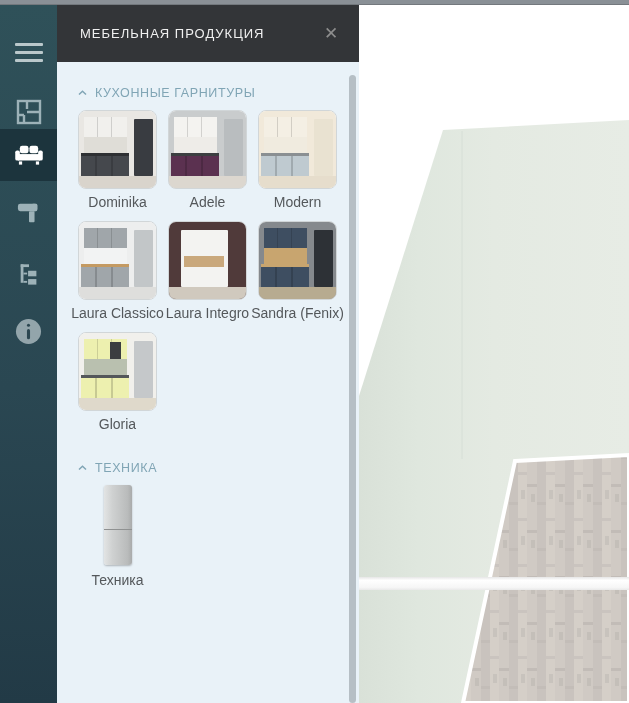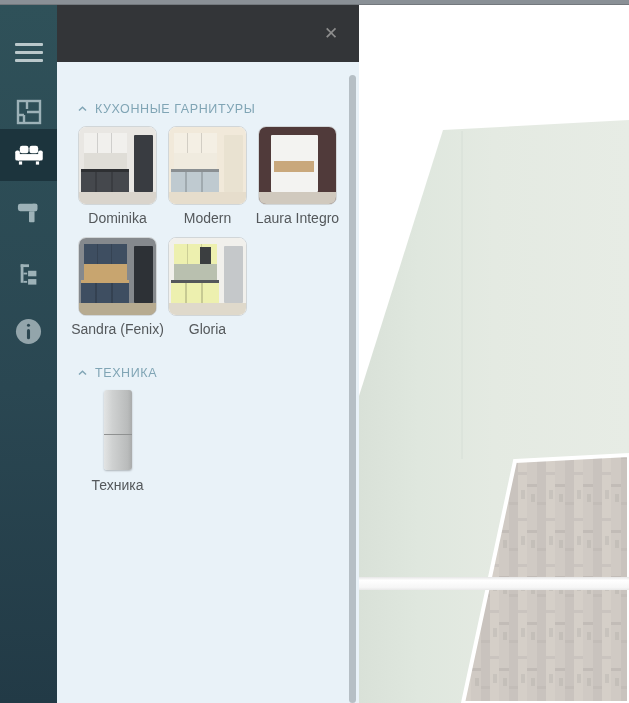--- a/index.html
+++ b/index.html
@@ -16,21 +16,21 @@
   .sb-item.active{background:#1c343d;color:#ffffff;}
   .sb-item svg{display:block;}
   .hamburger{display:flex;flex-direction:column;gap:5px;}
   .hamburger b{display:block;width:28px;height:3px;background:#bac8cb;border-radius:1px;}
   
   .panel{position:absolute;left:57px;top:4px;width:302px;bottom:0;background:#e9f2f8;z-index:20;}
   .panel-header{position:absolute;left:0;top:0;width:100%;height:58px;background:#333538;display:flex;align-items:center;}
   .panel-title{margin-left:23px;font-size:13px;letter-spacing:1px;color:#f0f0f0;}
   .panel-close{position:absolute;right:18px;top:19px;width:20px;height:20px;display:flex;align-items:center;justify-content:center;
     color:#8d8d8d;font-size:17px;cursor:pointer;line-height:1;}
-  .panel-body{position:absolute;left:0;top:58px;right:0;bottom:0;overflow:hidden;padding:16px 0 0 21px;box-sizing:border-box;}
+  .panel-body{position:absolute;left:0;top:58px;right:0;bottom:0;overflow:hidden;padding:0 0 0 21px;box-sizing:border-box;}
   .section-header{display:flex;align-items:center;gap:8px;cursor:pointer;margin:0 0 10px -12px;padding-left:12px;}
   .section-header:first-child{margin-top:24px;}
   .sec-caret{width:9px;height:6px;flex:0 0 aupx;display:block;}
   .sec-caret svg{display:block;}
   .section-title{font-size:12.5px;letter-spacing:.6px;color:#80a5b5;}
   .grid{display:grid;grid-template-columns:repeat(3,79px);column-gap:11px;row-gap:10px;margin-bottom:28px;}
   .cell{width:79px;display:flex;flex-direction:column;align-items:center;}
   .thumb{position:relative;width:77px;height:77px;border:1px solid #d1d6d8;border-radius:8px;background:#fff;overflow:hidden;cursor:pointer;flex:0 0 auto;}
   .thumb>div{position:absolute;}
   .cell-label{margin-top:5px;font-size:14px;color:#54585b;white-space:nowrap;line-height:17px;}
@@ -122,20 +122,21 @@
           <circle cx="14" cy="14" r="13" fill="#93a5ab"></circle>
           <rect x="12.4" y="6" width="3.2" height="3.2" rx="1.6" fill="#2b4650"></rect>
           <rect x="12.4" y="11.5" width="3.2" height="10.5" rx="1.6" fill="#2b4650"></rect>
         </svg>
       </span>
     </div>
   </nav>
 
 <section class="panel">
   <div class="panel-header">
+    <span class="panel-title">МЕБЕЛЬНАЯ ПРОДУКЦИЯ</span>
     <span class="panel-close">✕</span>
   </div>
   <div class="panel-body" id="panel-body">
       <div class="section-header">
         <div class="sec-caret">
           <svg width="9" height="6" viewBox="0 0 9 6" fill="none">
             <path d="M1 4.5 L4.5 1.2 L8 4.5" stroke="#80a5b5" stroke-width="1.5"></path>
           </svg>
         </div>
         <span class="section-title">КУХОННЫЕ ГАРНИТУРЫ</span>
@@ -148,29 +149,53 @@
             <div class="sc-splash" style="background: rgb(223, 221, 215);"></div>
             <div class="sc-upper" style="background-color: rgb(241, 240, 237);"></div>
             <div class="sc-counter" style="background: rgb(46, 48, 51);"></div>
             <div class="sc-base" style="background-color: rgb(69, 72, 77);"></div>
             <div class="sc-tall" style="background: rgb(57, 60, 65);"></div>
           </div>
           <div class="cell-label">Dominika</div>
         </div>
         <div class="cell">
           <div class="thumb">
+            <div class="sc-wall" style="background: rgb(201, 204, 205);"></div>
+            <div class="sc-floor" style="background: rgb(220, 215, 207);"></div>
+            <div class="sc-splash" style="background: rgb(238, 236, 232);"></div>
+            <div class="sc-upper" style="background-color: rgb(244, 243, 240);"></div>
+            <div class="sc-counter" style="background: rgb(60, 63, 65);"></div>
+            <div class="sc-base" style="background-color: rgb(91, 49, 80);"></div>
+            <div class="sc-tall" style="background: rgb(185, 189, 191);"></div>
+          </div>
+          <div class="cell-label">Adele</div>
+        </div>
+        <div class="cell">
+          <div class="thumb">
             <div class="sc-wall" style="background: rgb(241, 233, 218);"></div>
             <div class="sc-floor" style="background: rgb(230, 221, 204);"></div>
             <div class="sc-splash" style="background: rgb(240, 235, 223);"></div>
             <div class="sc-upper" style="background-color: rgb(244, 239, 228);"></div>
             <div class="sc-counter" style="background: rgb(138, 143, 146);"></div>
             <div class="sc-base" style="background-color: rgb(191, 202, 208);"></div>
             <div class="sc-tall" style="background: rgb(233, 226, 209);"></div>
           </div>
           <div class="cell-label">Modern</div>
+        </div>
+        <div class="cell">
+          <div class="thumb">
+            <div class="sc-wall" style="background: rgb(237, 238, 238);"></div>
+            <div class="sc-floor" style="background: rgb(222, 222, 220);"></div>
+            <div class="sc-splash" style="background: rgb(242, 243, 243);"></div>
+            <div class="sc-upper" style="background-color: rgb(160, 166, 170);"></div>
+            <div class="sc-counter" style="background: rgb(196, 154, 98);"></div>
+            <div class="sc-base" style="background-color: rgb(160, 166, 170);"></div>
+            <div class="sc-tall" style="background: rgb(194, 198, 200);"></div>
+          </div>
+          <div class="cell-label">Laura Classico</div>
         </div>
         <div class="cell">
           <div class="thumb">
             <div class="sc-wall" style="background: rgb(80, 58, 58);"></div>
             <div class="sc-floor" style="background: rgb(208, 201, 190);"></div>
             <div class="sc-block" style="background: rgb(243, 243, 241);"></div>
             <div class="sc-wood" style="background: rgb(201, 168, 124);"></div>
           </div>
           <div class="cell-label">Laura Integro</div>
         </div>

